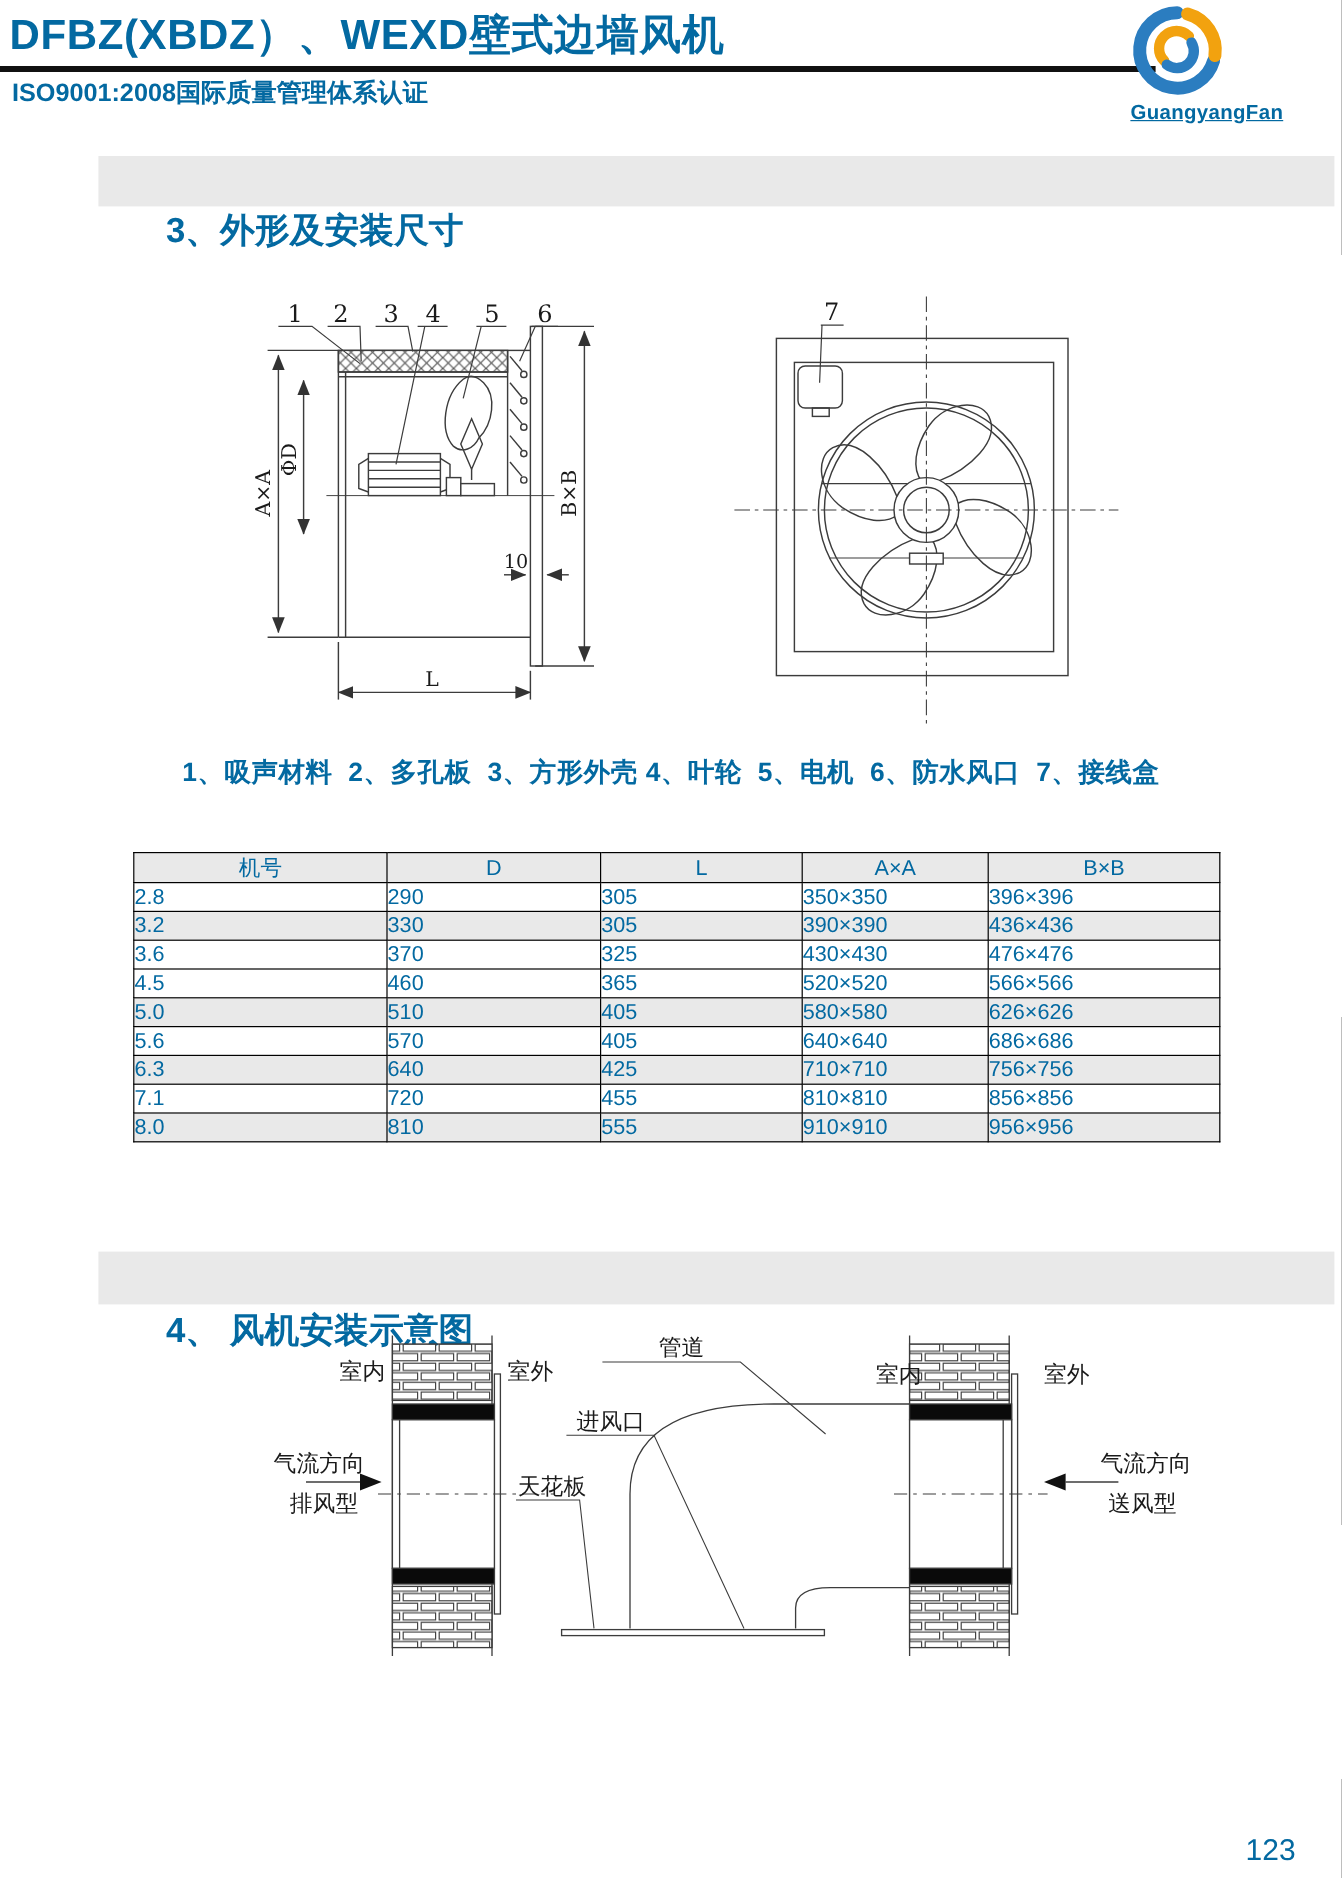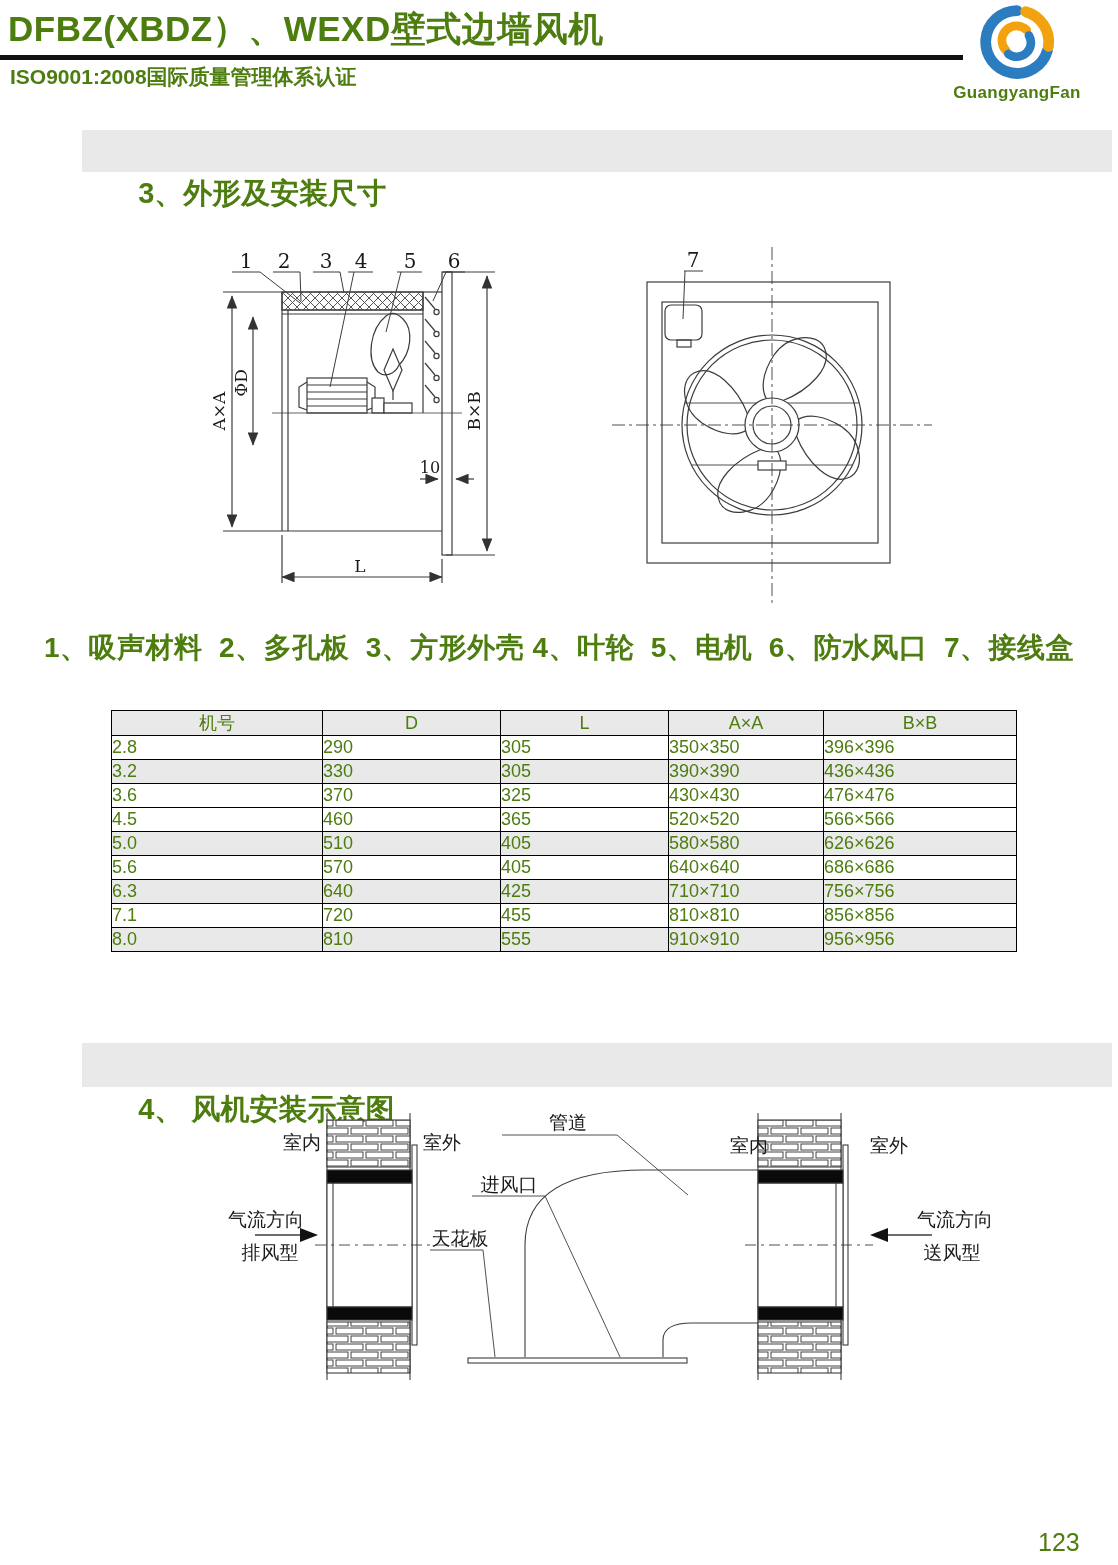--- a/index.html
+++ b/index.html
@@ -1,36 +1,36 @@
 <!DOCTYPE html>
 <html><head>
 <meta charset="utf-8">
 <style>
   html,body{margin:0;padding:0;background:#888;}
   .page{
     position:relative;width:1118px;height:1565px;margin:0 auto;
     background:#ffffff;overflow:hidden;
-    font-family:"Liberation Sans","DejaVu Sans",sans-serif;color:#4d7c0f;
+    font-family:"Liberation Sans","DejaVu Sans",sans-serif;color:#0369a1;
   }
   
   .title{position:absolute;left:8px;top:6px;font-size:35px;font-weight:bold;letter-spacing:.5px;white-space:nowrap;}
   .title-rule{position:absolute;left:0;top:55px;width:963px;height:5px;background:#111;}
   .subtitle{position:absolute;left:10px;top:63px;font-size:21px;font-weight:bold;white-space:nowrap;}
-  .logo{position:absolute;left:942px;top:3px;width:150px;text-align:center;}
+  .logo{position:absolute;left:942px;top:3px;width:150px;text-decoration:underline;}
   .logo-text{font-size:17px;font-weight:bold;margin-top:-2px;letter-spacing:.3px;}
   
   .secbar{position:absolute;left:82px;width:1030px;height:42px;background:#e9e9e9;
           font-size:29px;font-weight:bold;line-height:42px;padding-left:24px;box-sizing:border-box;white-space:pre;}
   .secbar.s3{top:130px;}
   .secbar.s4{top:1043px;height:44px;line-height:44px;}
   
   .drawing1{position:absolute;left:180px;top:235px;}
   .drawing2{position:absolute;left:200px;top:1095px;}
   .legend{position:absolute;left:0;top:629px;width:1118px;text-align:center;
-          font-size:28px;font-weight:600;white-space:pre;letter-spacing:.5px;}
+          font-size:22px;font-weight:600;white-space:pre;letter-spacing:.5px;}
   
   table.spec{position:absolute;left:111px;top:710px;width:905px;border-collapse:collapse;
              font-size:18px;table-layout:fixed;}
   table.spec th,table.spec td{border:1.5px solid #000;height:23px;padding:0;font-weight:normal;}
   table.spec thead th{background:#e9e9e9;}
   table.spec tr.alt td{background:#e9e9e9;}
   .pagenum{position:absolute;left:1038px;top:1528px;font-size:25px;}
   svg text{fill:#1a1a1a;}
   .ser{font-family:"DejaVu Serif","Liberation Serif",serif;}
 </style>

